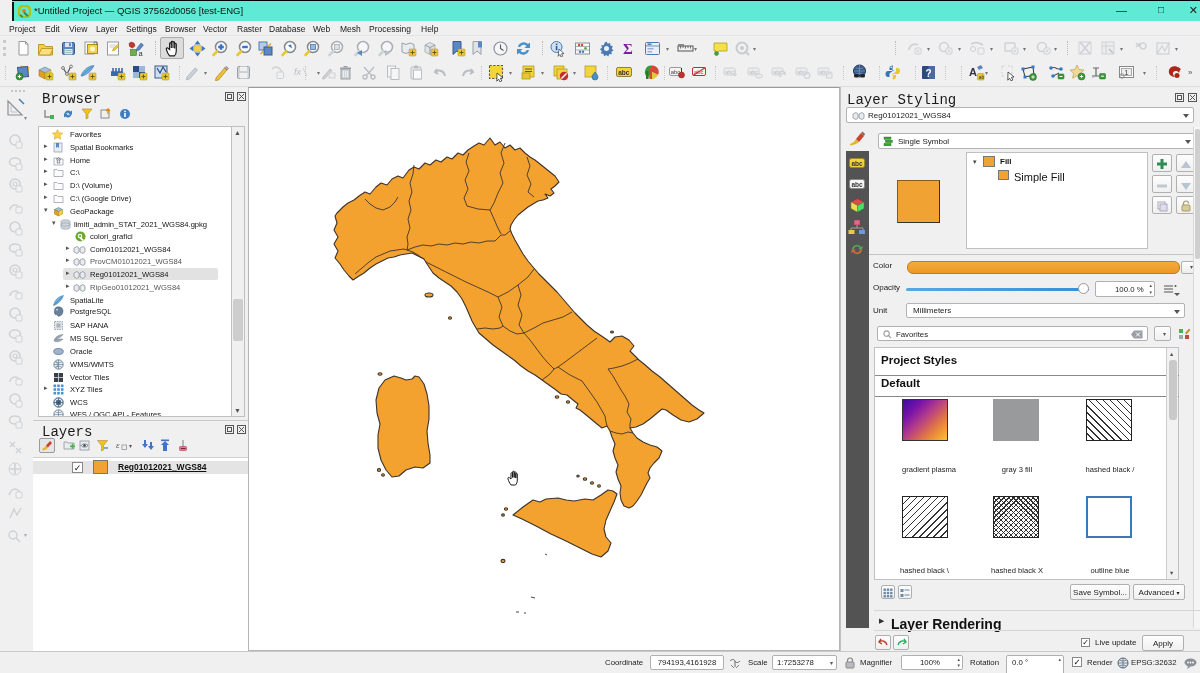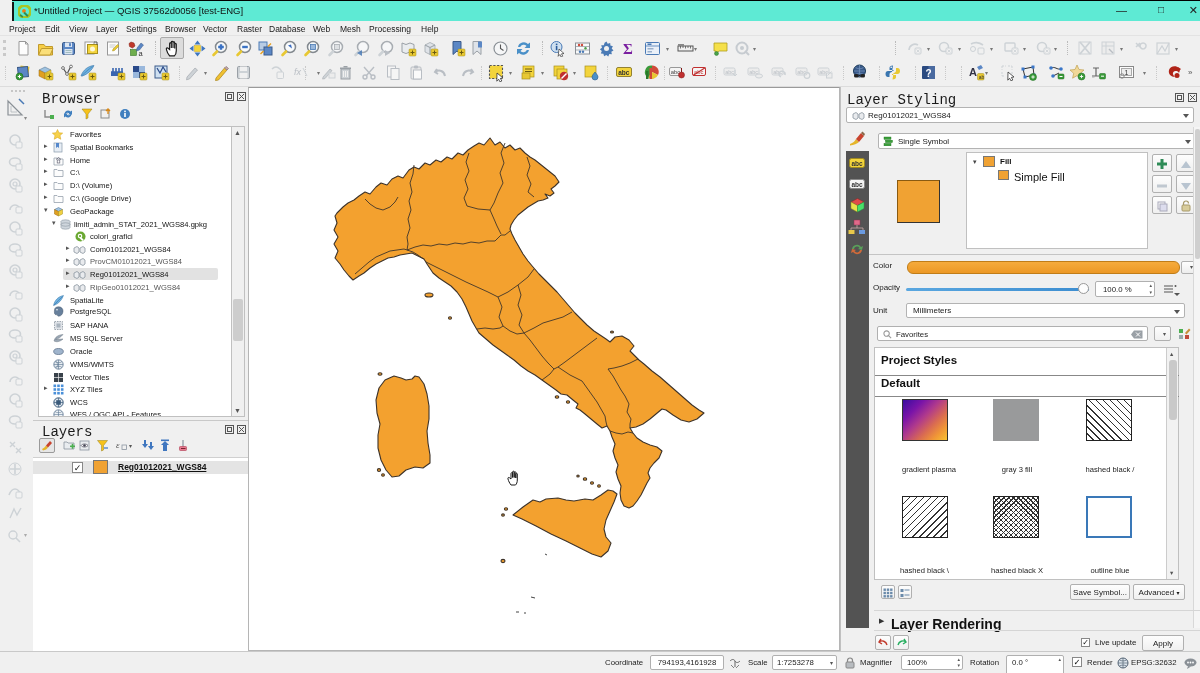--- a/index.html
+++ b/index.html
@@ -1026,21 +1026,21 @@
       </div>
 
       <span style="position:absolute;left:32px;top:174px;font-size:8px;color:#1a1a1a">Color</span>
       <div style="position:absolute;left:66px;top:174px;width:273px;height:13px;border-radius:6px;background:linear-gradient(#f5ab3d,#ec9825);border:1px solid #c07d18"></div>
       <div style="position:absolute;left:340px;top:174px;width:15px;height:13px;background:linear-gradient(#fdfdfd,#ededed);border:1px solid #b0b0b0;border-radius:2px">
           <span style="position:absolute;right:2px;top:1px;font-size:6px;color:#555">▾</span>
         </div>
       <span style="position:absolute;left:32px;top:196px;font-size:8px;color:#1a1a1a">Opacity</span>
       <div style="position:absolute;left:65px;top:201px;width:183px;height:3px;background:linear-gradient(90deg,#5aa7e0,#3c8dd0);border-radius:2px"></div>
       <div style="position:absolute;left:237px;top:196px;width:11px;height:11px;background:#fdfdfd;border:1px solid #999;border-radius:6px"></div>
-      <div class="sbox" style="left:254px;top:194px;width:60px;height:16px;line-height:15px"><span style="margin-left:7px">100.0 %</span><span style="position:absolute;right:2px;top:1px;font-size:5px;color:#555;line-height:1">▴</span><span style="position:absolute;right:2px;bottom:1px;font-size:5px;color:#555;line-height:1">▾</span></div>
+      <div class="sbox" style="left:254px;top:194px;width:60px;height:16px;line-height:15px"><span style="margin-left:19px">100.0 %</span><span style="position:absolute;right:2px;top:1px;font-size:5px;color:#555;line-height:1">▴</span><span style="position:absolute;right:2px;bottom:1px;font-size:5px;color:#555;line-height:1">▾</span></div>
       <div style="position:absolute;left:322px;top:196px;width:17px;height:13px">
         <svg width="17" height="13" viewBox="0 0 17 13">
             <path d="M1,2 h9 M1,5 h9 M1,8 h9" stroke="#555" stroke-width="1.2"></path>
             <circle cx="12.5" cy="2" r="1" fill="#555"></circle>
             <path d="M11,9 l3,3 3,-3z" fill="#555"></path>
           </svg>
       </div>
       <span style="position:absolute;left:32px;top:219px;font-size:8px;color:#1a1a1a">Unit</span>
       <div class="combo" style="left:65px;top:216px;width:279px;height:15px">
           <span style="position:absolute;left:6px;top:2px">Millimeters</span>
@@ -1144,21 +1144,21 @@
         <path d="M1,4 C3,2 5,2 6,4 C7,6 9,6 11,4 M6,4 L6,10" fill="none" stroke="#666" stroke-width="1"></path>
         <path d="M2,8 L5,11 M10,8 L7,11" stroke="#666" stroke-width="0.8"></path>
       </svg>
     <span style="position:absolute;left:748px;top:6px">Scale</span>
     <div class="sbox" style="left:772px;top:3px;width:65px;height:15px;line-height:14px"><span style="margin-left:4px">1:7253278</span><span style="position:absolute;right:3px;top:0px;font-size:6px;color:#555">▾</span></div>
     <svg width="10" height="12" style="position:absolute;left:845px;top:5px" viewBox="0 0 10 12">
         <rect x="1" y="5" width="8" height="6" rx="1" fill="#b8bcc0" stroke="#888"></rect>
         <path d="M2.5,5 V3.5 a2.5,2.5 0 0 1 5,0 V5" fill="none" stroke="#888" stroke-width="1.2"></path>
       </svg>
     <span style="position:absolute;left:860px;top:6px">Magnifier</span>
-    <div class="sbox" style="left:901px;top:3px;width:62px;height:15px;line-height:14px"><span style="margin-left:5px">100%</span><span style="position:absolute;right:2px;top:1px;font-size:5px;color:#555;line-height:1">▴</span><span style="position:absolute;right:2px;bottom:1px;font-size:5px;color:#555;line-height:1">▾</span></div>
+    <div class="sbox" style="left:901px;top:3px;width:62px;height:15px;line-height:14px"><span style="margin-left:18px">100%</span><span style="position:absolute;right:2px;top:1px;font-size:5px;color:#555;line-height:1">▴</span><span style="position:absolute;right:2px;bottom:1px;font-size:5px;color:#555;line-height:1">▾</span></div>
     <span style="position:absolute;left:970px;top:6px">Rotation</span>
     <div class="sbox" style="left:1006px;top:3px;width:58px;height:28px;line-height:14px"><span style="margin-left:5px">0.0 °</span><span style="position:absolute;right:2px;top:1px;font-size:5px;color:#555;line-height:1">▴</span><span style="position:absolute;right:2px;bottom:1px;font-size:5px;color:#555;line-height:1">▾</span></div>
     <div style="position:absolute;left:1072px;top:5px;width:10px;height:10px;background:#fff;border:1px solid #888;font-size:8.5px;line-height:9px;text-align:center;color:#111">✓</div>
     <span style="position:absolute;left:1087px;top:6px">Render</span>
     <svg width="12" height="12" style="position:absolute;left:1117px;top:5px" viewBox="0 0 12 12">
         <circle cx="6" cy="6" r="5" fill="#dce4ec" stroke="#445566" stroke-width="0.9"></circle>
         <path d="M1,6 H11 M6,1 V11 M2.5,3 C4,4.2 8,4.2 9.5,3 M2.5,9 C4,7.8 8,7.8 9.5,9" fill="none" stroke="#445566" stroke-width="0.6"></path>
       </svg>
     <span style="position:absolute;left:1131px;top:6px">EPSG:32632</span>
     <svg width="13" height="11" style="position:absolute;left:1184px;top:6px" viewBox="0 0 13 11">

